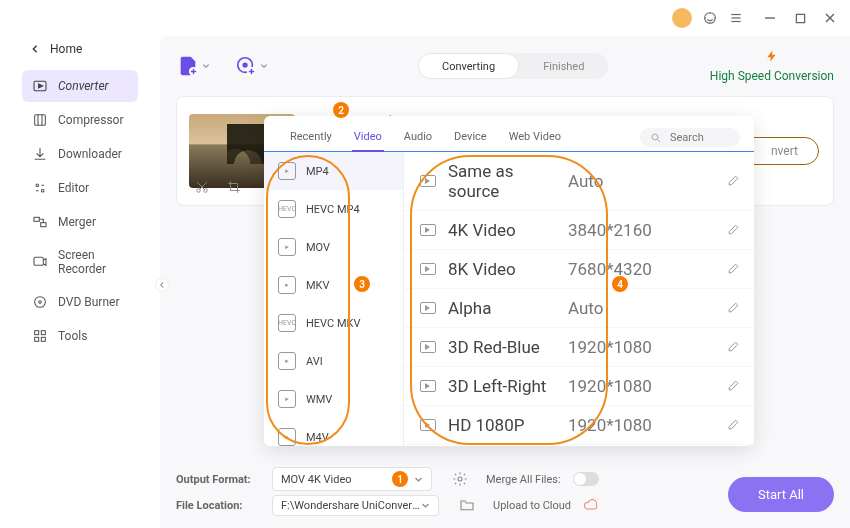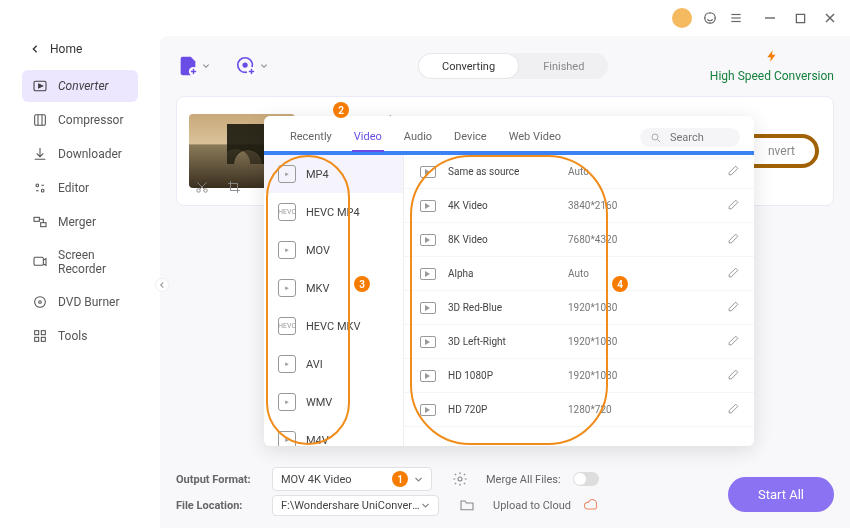--- a/index.html
+++ b/index.html
@@ -19,42 +19,42 @@
 .add-btn { width: 24px; height: 24px; display: flex; align-items: center; justify-content: center; position: relative; }
 .seg { display: flex; background: #f0f0f3; border-radius: 16px; height: 26px; overflow: hidden; margin-left: 140px; }
 .seg-item { padding: 0 24px; display: flex; align-items: center; font-size: 11px; color: #888; cursor: pointer; }
 .seg-item.active { background: #fff; color: #333; border-radius: 16px; box-shadow: 0 0 0 1px #e5e5ea inset; }
 .hispeed { margin-left: auto; color: #15803d; font-size: 12px; display: flex; align-items: center; gap: 6px; flex-direction: column; }
 .card { background: #fff; border: 1px solid #eceaf5; border-radius: 8px; margin-top: 10px; height: 110px; padding: 12px; display: flex; align-items: center; gap: 14px; position: relative; }
 .thumb { width: 106px; height: 74px; border-radius: 4px; background: linear-gradient(to bottom, #c9a97a 0%, #d9c29a 40%, #8a7a5a 42%, #3a2f1f 100%); position: relative; overflow: hidden; }
 .thumb::after { content: ""; position: absolute; left: 38px; top: 10px; width: 42px; height: 40px; background: radial-gradient(circle at 50% 100%, rgba(0,0,0,0) 30%, rgba(20,20,10,0.7) 31%), radial-gradient(circle at 20% 100%, rgba(0,0,0,0) 28%, rgba(30,25,15,0.6) 29%); }
 .card-icons { position: absolute; left: 18px; bottom: 8px; display: flex; gap: 18px; color: #888; }
 .card-icons span { cursor: pointer; }
-.convert-btn { position: absolute; right: 14px; top: 50%; transform: translateY(-50%); border: 4px solid #a16207; color: #888; background: #fff; border-radius: 18px; padding: 6px 20px; font-size: 12px; }
+.convert-btn { position: absolute; right: 14px; top: 50%; transform: translateY(-50%); border: 1px solid #a16207; color: #888; background: #fff; border-radius: 18px; padding: 6px 20px; font-size: 12px; }
 .footer { position: absolute; left: 16px; right: 16px; bottom: 10px; }
 .footer-row { display: flex; align-items: center; gap: 12px; font-size: 11px; color: #666; height: 26px; }
 .footer-row .lbl { width: 84px; font-weight: bold; }
 .select-box { border: 1px solid #e0e0e5; border-radius: 4px; padding: 3px 8px; min-width: 160px; display: flex; align-items: center; justify-content: space-between; background: #fff; font-size: 11px; color: #444; }
 .start-all { position: absolute; right: 0; bottom: 6px; background: #8b72f2; color: #fff; border: none; border-radius: 20px; padding: 10px 30px; font-size: 13px; cursor: pointer; }
 .badge { width: 16px; height: 16px; border-radius: 50%; background: #f57c00; color: #fff; font-size: 10px; font-weight: 600; display: inline-flex; align-items: center; justify-content: center; }
 
 .popup { position: absolute; left: 264px; top: 116px; width: 490px; height: 330px; background: #fff; border-radius: 6px; box-shadow: 0 4px 20px rgba(0,0,0,0.12); display: flex; flex-direction: column; }
-.popup-tabs { display: flex; align-items: center; gap: 18px; padding: 8px 14px 0 24px; border-bottom: 4px solid #3b82f6; font-size: 11px; color: #666; position: relative; }
+.popup-tabs { display: flex; align-items: center; gap: 18px; padding: 8px 14px 0 24px; border-bottom: 1px solid #3b82f6; font-size: 11px; color: #666; position: relative; }
 .popup-tab { padding: 6px 2px 8px 2px; cursor: pointer; position: relative; }
 .popup-tab.active { color: #6b4de6; }
 .popup-tab.active::after { content: ""; position: absolute; left: 0; right: 0; bottom: -1px; height: 2px; background: #6b4de6; }
 .search-wrap { margin-left: auto; display: flex; align-items: center; gap: 8px; background: #f5f5f8; border-radius: 12px; padding: 3px 10px; width: 100px; }
 .search-wrap input { border: none; background: transparent; outline: none; font-size: 11px; width: 60px; }
 .popup-body { flex: 1; display: flex; overflow: hidden; }
 .fmt-col { width: 140px; border-right: 1px solid #eee; overflow: hidden; }
 .fmt-item { display: flex; align-items: center; gap: 10px; padding: 10px 14px; font-size: 11px; color: #444; cursor: pointer; }
 .fmt-item.active { background: #f5f3fb; }
 .fmt-item .ficon { width: 18px; height: 18px; border: 1.2px solid #999; border-radius: 3px; display: flex; align-items: center; justify-content: center; font-size: 7px; color: #999; }
 .res-col { flex: 1; overflow: hidden; }
-.res-item { display: flex; align-items: center; padding: 9px 14px 9px 16px; font-size: 10px; color: #444; border-bottom: 1px solid #f6f6f8; cursor: pointer; }
+.res-item { display: flex; align-items: center; padding: 9px 14px 9px 16px; font-size: 17px; color: #444; border-bottom: 1px solid #f6f6f8; cursor: pointer; }
 .res-item .ricon { width: 16px; height: 12px; border: 1.2px solid #999; border-radius: 2px; margin-right: 12px; position: relative; }
 .res-item .ricon::after { content: ""; position: absolute; left: 4px; top: 2px; border-left: 5px solid #999; border-top: 3px solid transparent; border-bottom: 3px solid transparent; }
 .res-item .rname { width: 120px; }
 .res-item .rres { width: 90px; color: #777; }
 .res-item .edit { margin-left: auto; color: #888; }
 
 .ring3 { position: absolute; left: 266px; top: 155px; width: 84px; height: 290px; border: 2px solid #f08c1a; border-radius: 42px; pointer-events: none; z-index: 30; }
 .ring4 { position: absolute; left: 410px; top: 155px; width: 198px; height: 290px; border: 2px solid #f08c1a; border-radius: 60px; pointer-events: none; z-index: 30; }
 .badge-abs { position: absolute; z-index: 40; }
 .toggle { width: 26px; height: 14px; background: #ddd; border-radius: 7px; position: relative; }

